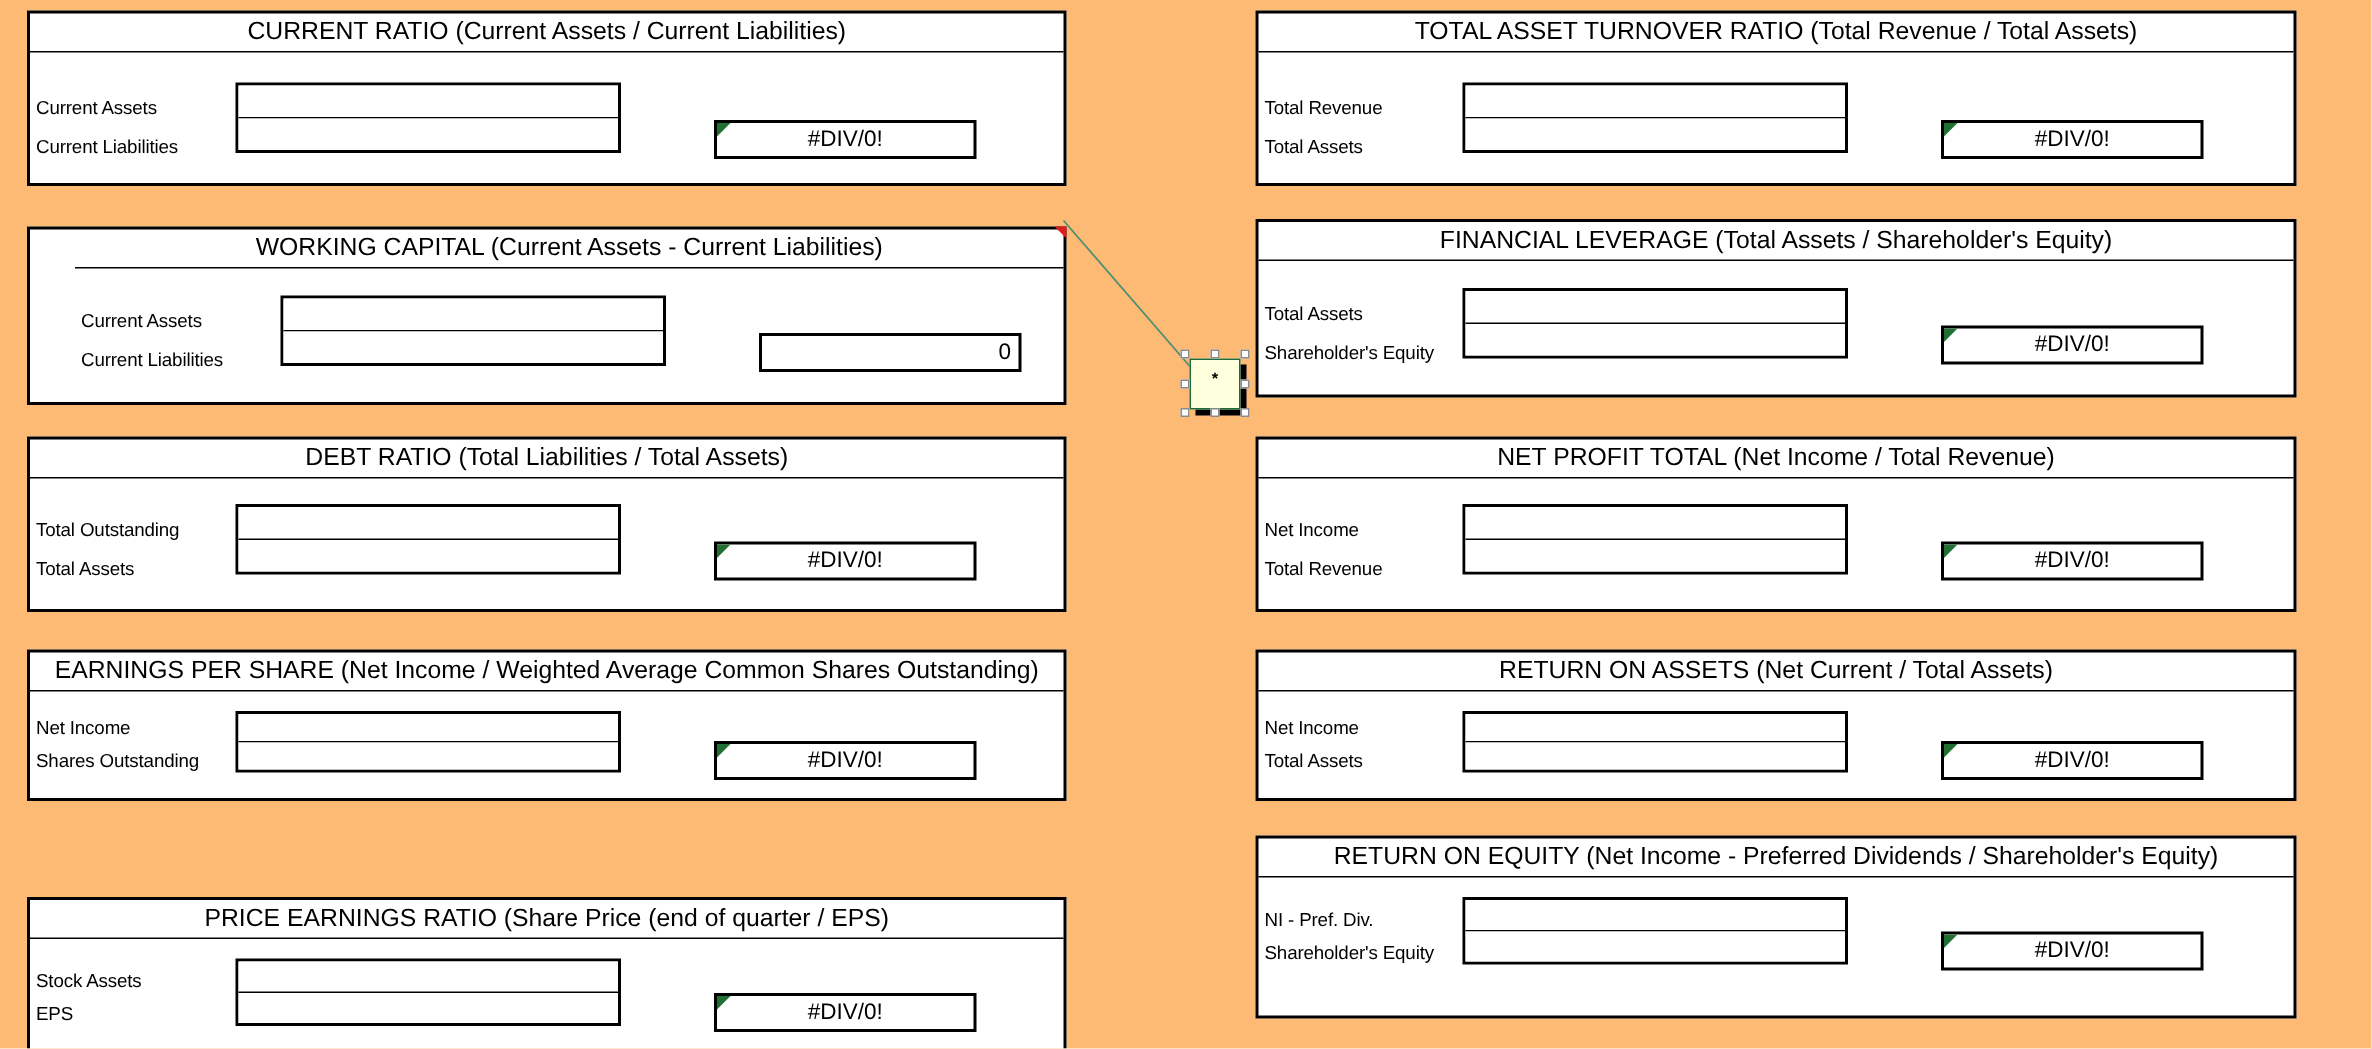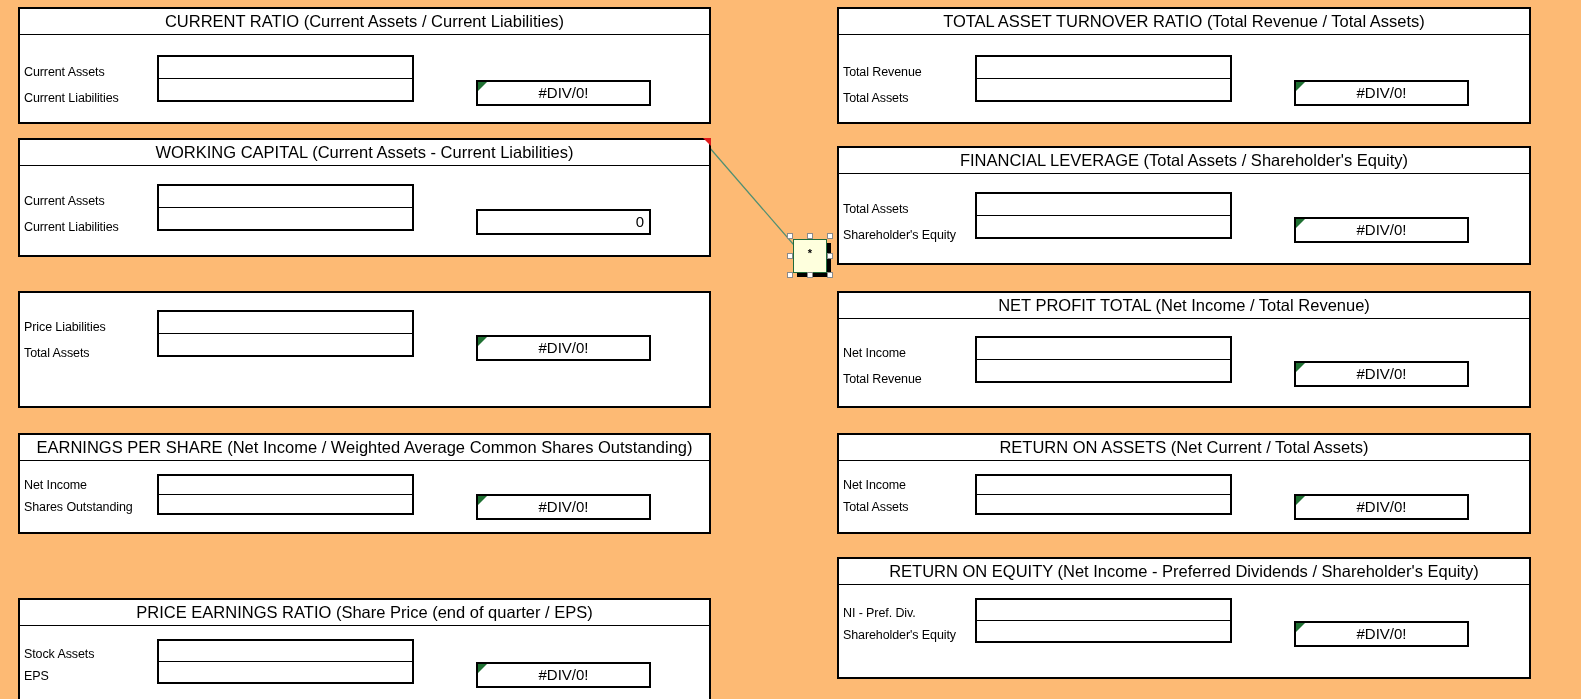--- a/index.html
+++ b/index.html
@@ -162,39 +162,40 @@
         <div class="cell top"></div>
         <div class="cell"></div>
       </div>
       <div class="resultbox" style="left:456px; top:45px; width:175px; height:26px;">
         <span class="err-flag"></span>
         <span>#DIV/0!</span>
       </div>
     </div>
   </div>
 
-  <div class="panel" style="left:18px; top:138px; width:693px; height:119px;">
+  <div class="panel" style="left:18px; top:151px; width:693px; height:119px;padding-left:30px;">
     <div class="panel-title">WORKING CAPITAL (Current Assets - Current Liabilities)</div>
     <div class="panel-body">
       <span class="lbl" style="left:4px; top:29px;">Current Assets</span>
       <span class="lbl" style="left:4px; top:55px;">Current Liabilities</span>
       <div class="inputbox" style="left:137px; top:18px; width:257px; height:47px;">
         <div class="cell top"></div>
         <div class="cell"></div>
       </div>
       <div class="resultbox numeric" style="left:456px; top:43px; width:175px; height:26px;">
         <span>0</span>
       </div>
     </div>
     <span class="comment-marker" style="right:-2px; top:-2px;"></span>
   </div>
 
   <div class="panel" style="left:18px; top:291px; width:693px; height:117px;">
-    <div class="panel-body">
-      <span class="lbl" style="left:4px; top:28px;">Price Liabilities</span>
+    <div class="panel-title">DEBT RATIO (Total Liabilities / Total Assets)</div>
+    <div class="panel-body">
+      <span class="lbl" style="left:4px; top:28px;">Total Outstanding</span>
       <span class="lbl" style="left:4px; top:54px;">Total Assets</span>
       <div class="inputbox" style="left:137px; top:17px; width:257px; height:47px;">
         <div class="cell top"></div>
         <div class="cell"></div>
       </div>
       <div class="resultbox" style="left:456px; top:42px; width:175px; height:26px;">
         <span class="err-flag"></span>
         <span>#DIV/0!</span>
       </div>
     </div>

